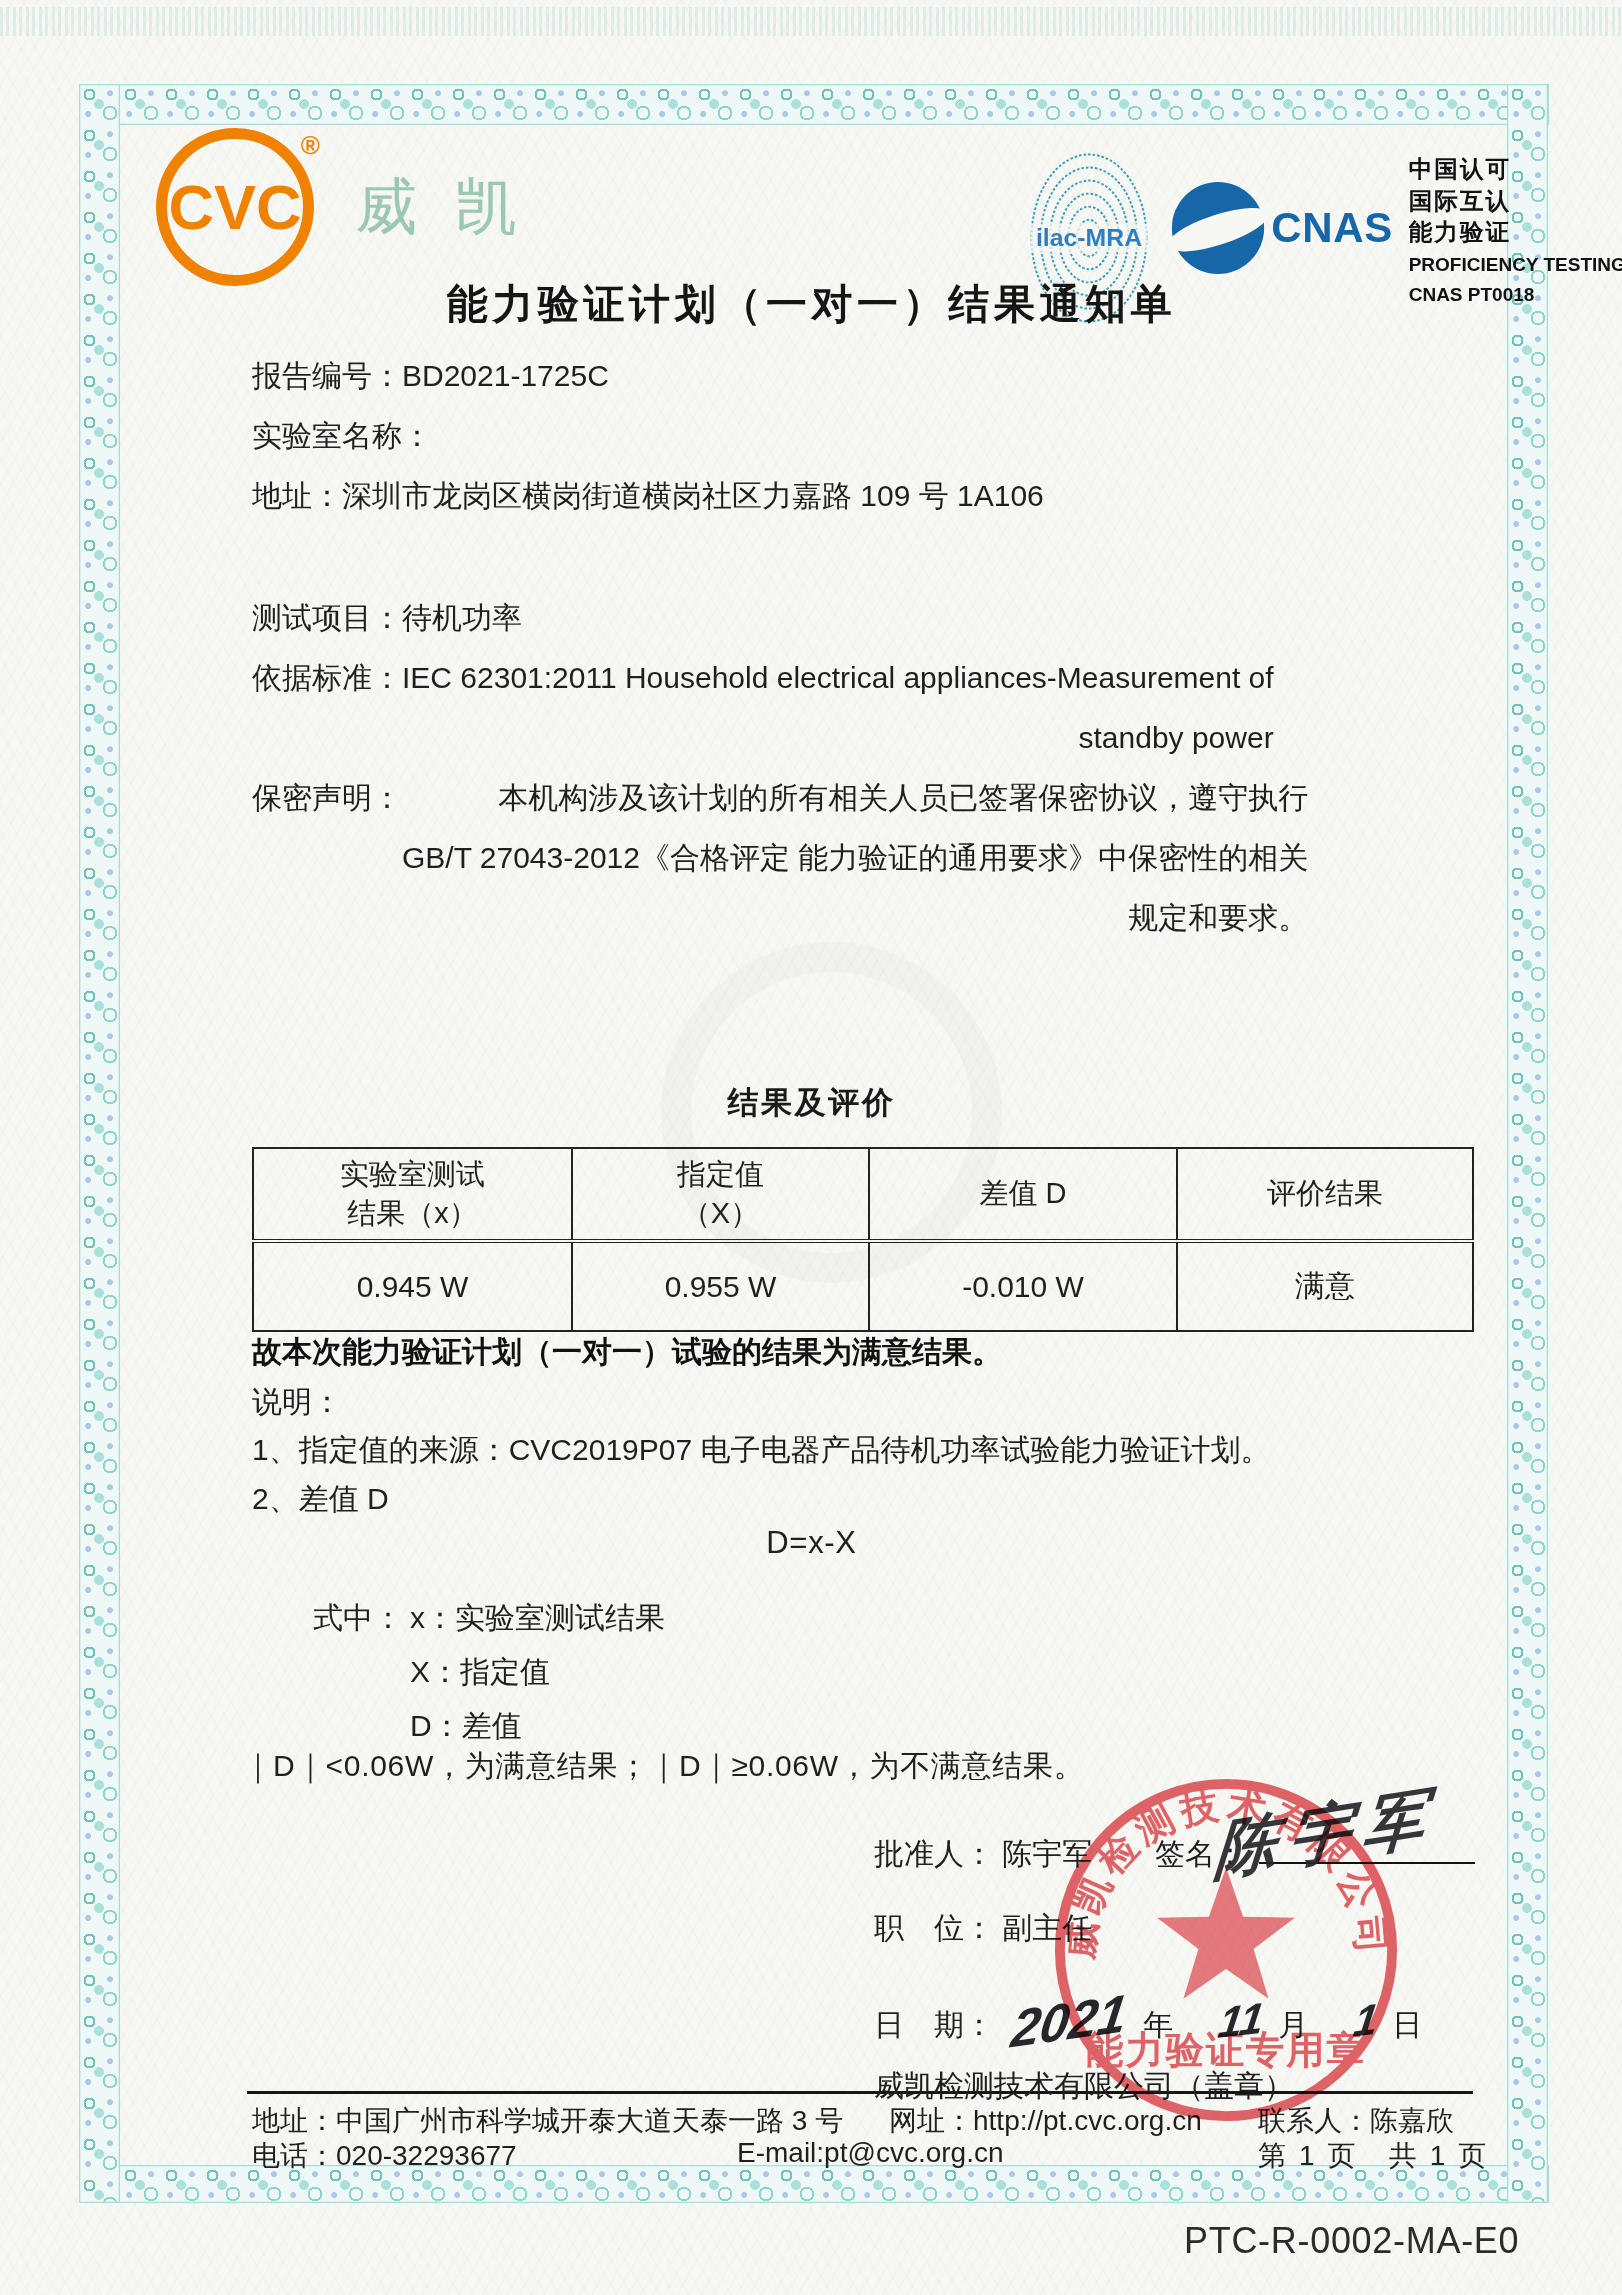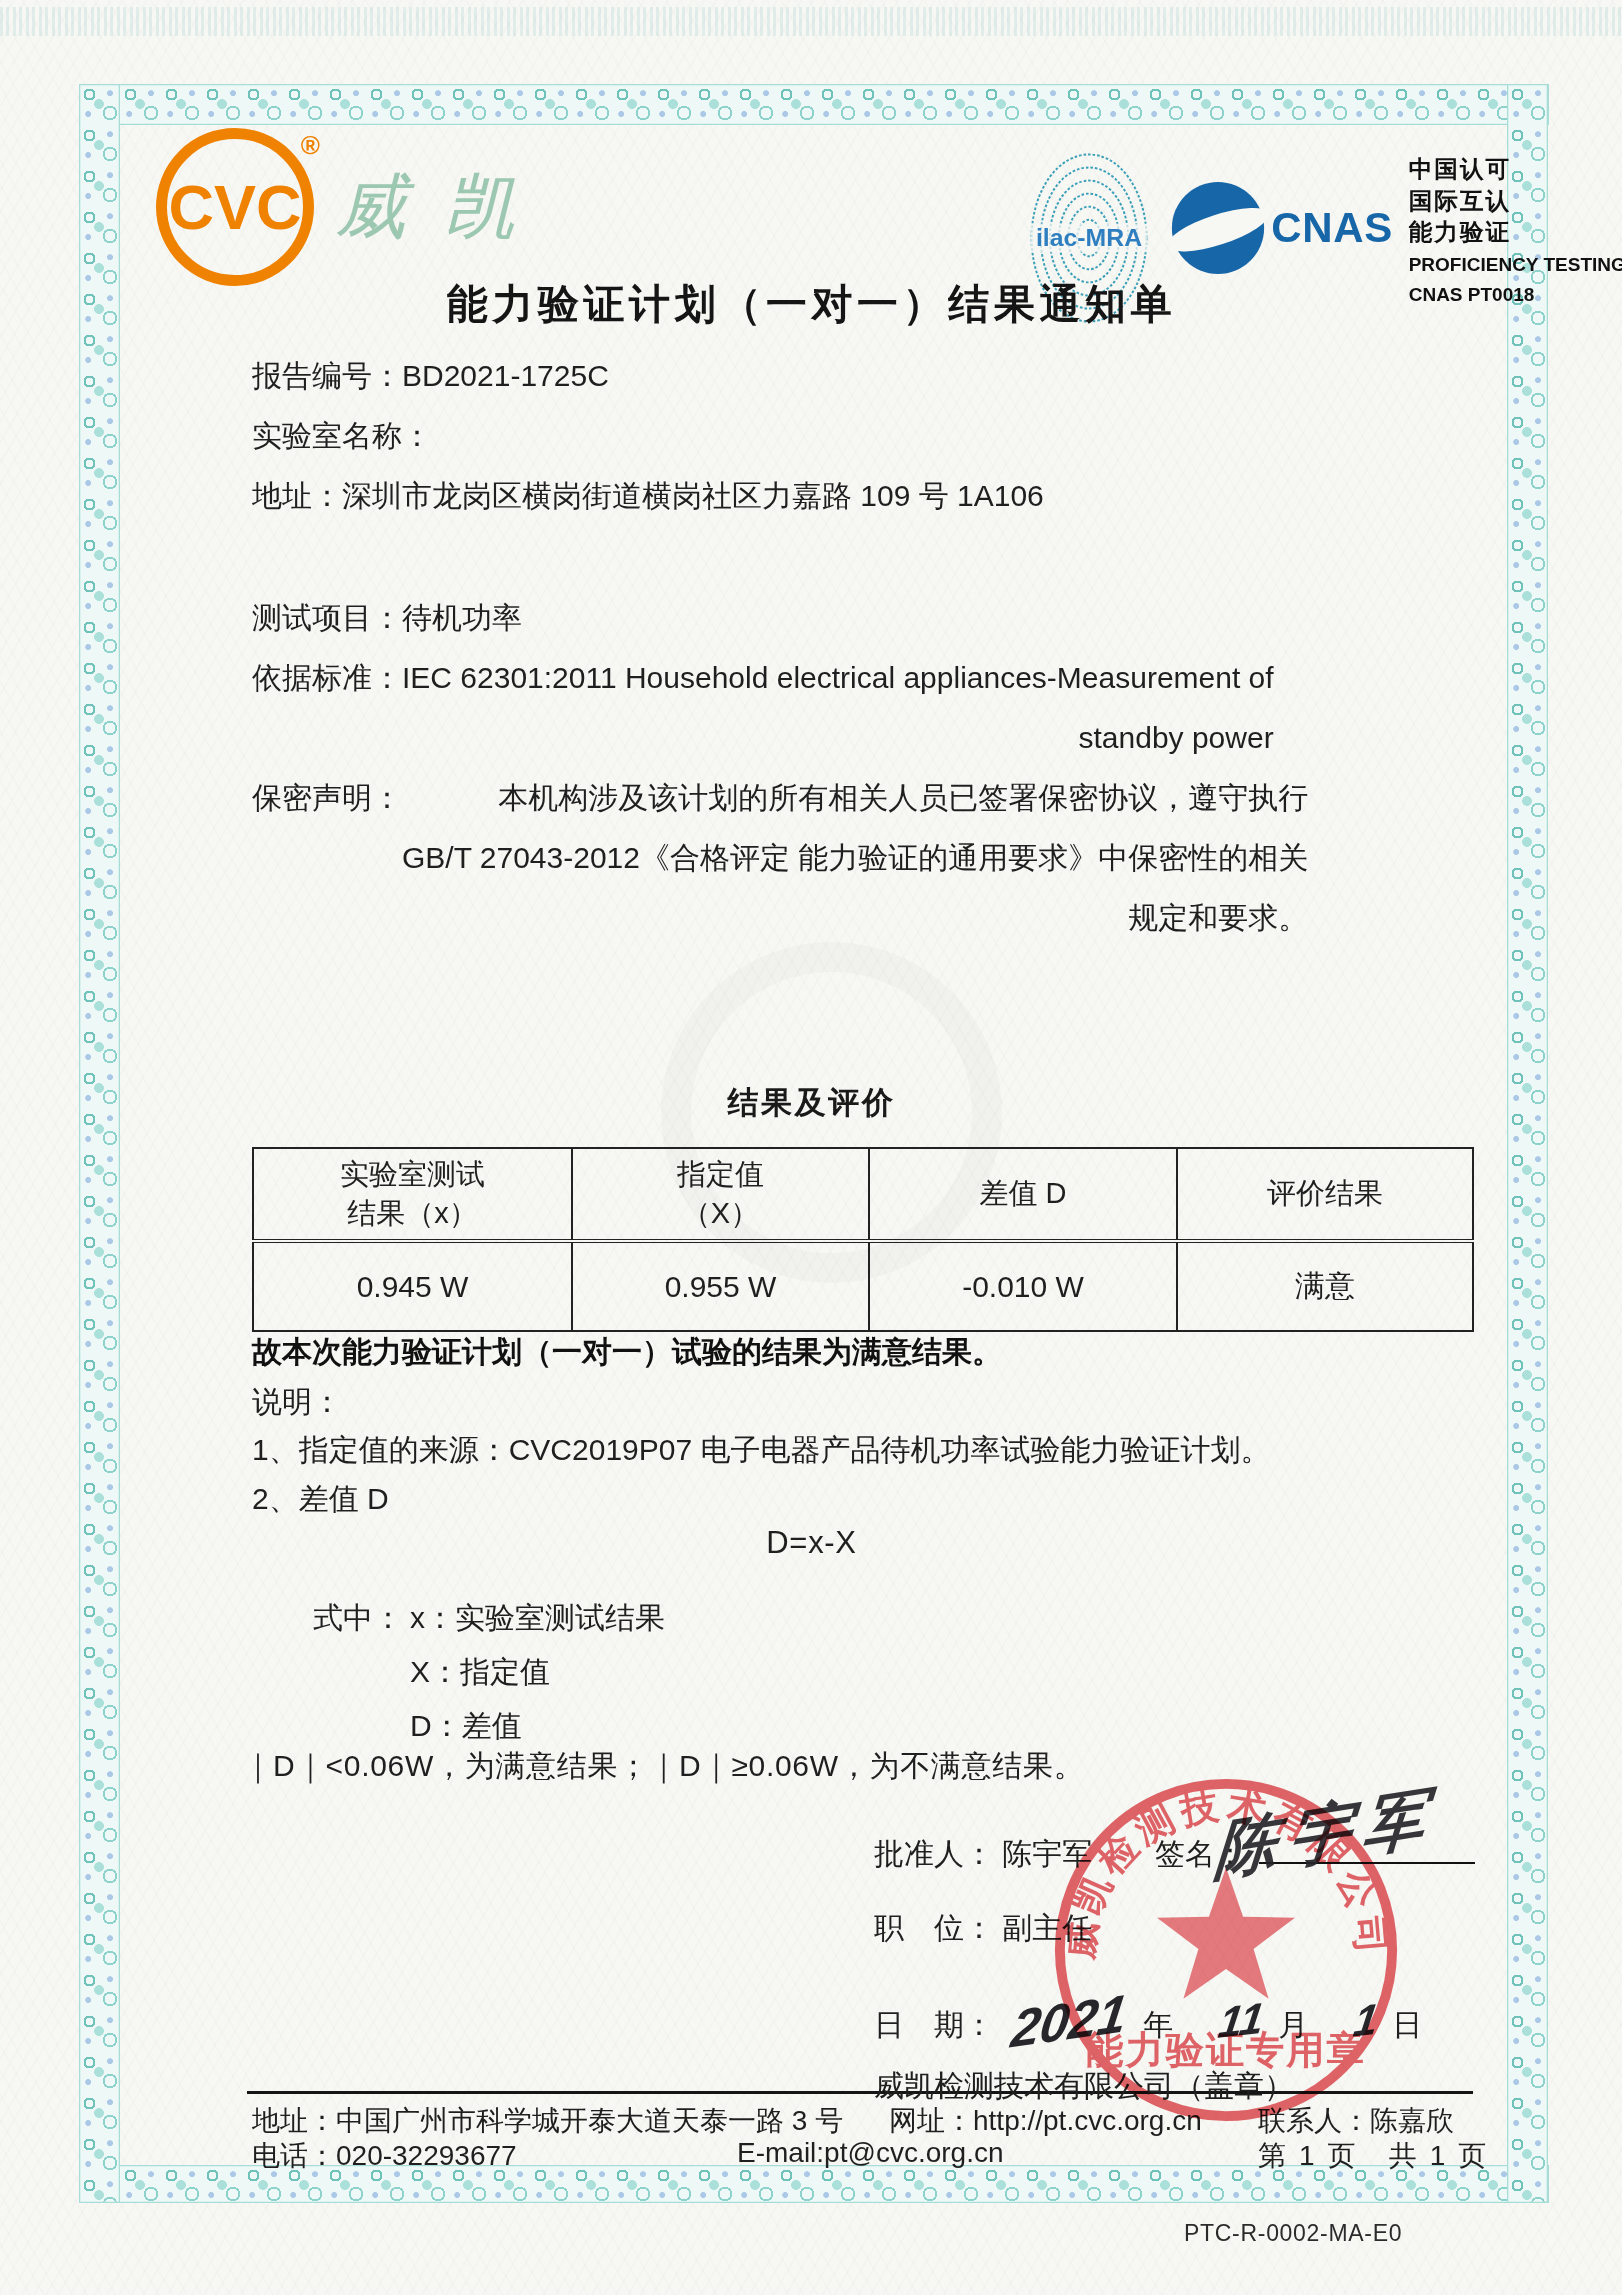--- a/index.html
+++ b/index.html
@@ -34,21 +34,21 @@
     background:repeating-linear-gradient(90deg, rgba(110,185,180,.30) 0 2.6px, rgba(255,255,255,0) 2.6px 6.5px);
     opacity:.55;
   }
   .ghost-circle{position:absolute;left:661px;top:942px;width:281px;height:281px;border:30px solid rgba(60,60,60,.03);border-radius:50%;}
 
   
   .cvc-group{position:absolute;left:156px;top:128px;display:flex;align-items:center;}
   .cvc-ring{position:relative;width:136px;height:136px;border:11.8px solid #ef8200;border-radius:50%;display:flex;align-items:center;justify-content:center;}
   .cvc-ring .word{font-size:63px;font-weight:800;color:#ef8200;letter-spacing:0px;}
   .cvc-reg{position:absolute;top:-9.2px;right:-17px;font-size:26px;font-weight:700;color:#ef8200;}
-  .brand-cn{font-size:71px;color:#9cc7b0;letter-spacing:38px;margin-left:21px;font-weight:500;white-space:nowrap;font-style:italic;}
+  .brand-cn{font-size:62px;color:#9cc7b0;letter-spacing:38px;margin-left:41px;font-weight:500;white-space:nowrap;}
 
   .right-logos{position:absolute;left:1027px;top:149px;display:flex;align-items:flex-start;}
   .ilac{width:124px;height:178px;}
   .cnas-group{display:flex;align-items:center;margin-left:18.3px;margin-top:30px;}
   .cnas-word{font-size:42px;font-weight:800;color:#1666a8;letter-spacing:0.7px;margin-left:3.9px;}
   .accred{margin-left:15.7px;margin-top:9.2px;line-height:1.0;}
   .accred .cnline{font-size:23.6px;font-weight:700;color:#111;margin-bottom:7.9px;letter-spacing:2px;}
   .accred .enline{font-size:19px;font-weight:700;color:#111;margin-top:10.5px;letter-spacing:0px;white-space:nowrap;}
 
   
@@ -97,21 +97,21 @@
 
   
   .f-sep{position:absolute;left:247px;top:2091px;width:1226px;height:2.6px;background:#151515;}
   .fline{position:absolute;font-size:28px;white-space:nowrap;}
   .f-addr{left:252px;top:2102px;}
   .f-web{left:889px;top:2102px;}
   .f-contact{left:1258px;top:2102px;}
   .f-tel{left:252px;top:2137px;}
   .f-email{left:737px;top:2137px;}
   .f-page{left:1258px;top:2137px;letter-spacing:2.6px;}
-  .doc-code{position:absolute;left:1184px;top:2220px;font-size:23px;color:#2b2b2b;letter-spacing:0.7px;}
+  .doc-code{position:absolute;left:1184px;top:2220px;font-size:36px;color:#2b2b2b;letter-spacing:0.7px;}
 </style>
 </head>
 <body>
 
 <div class="page">
 
   <div class="ghost-strip"></div>
   <div class="orn orn-top"></div>
   <div class="orn orn-bottom"></div>
   <div class="orn orn-left"></div>

